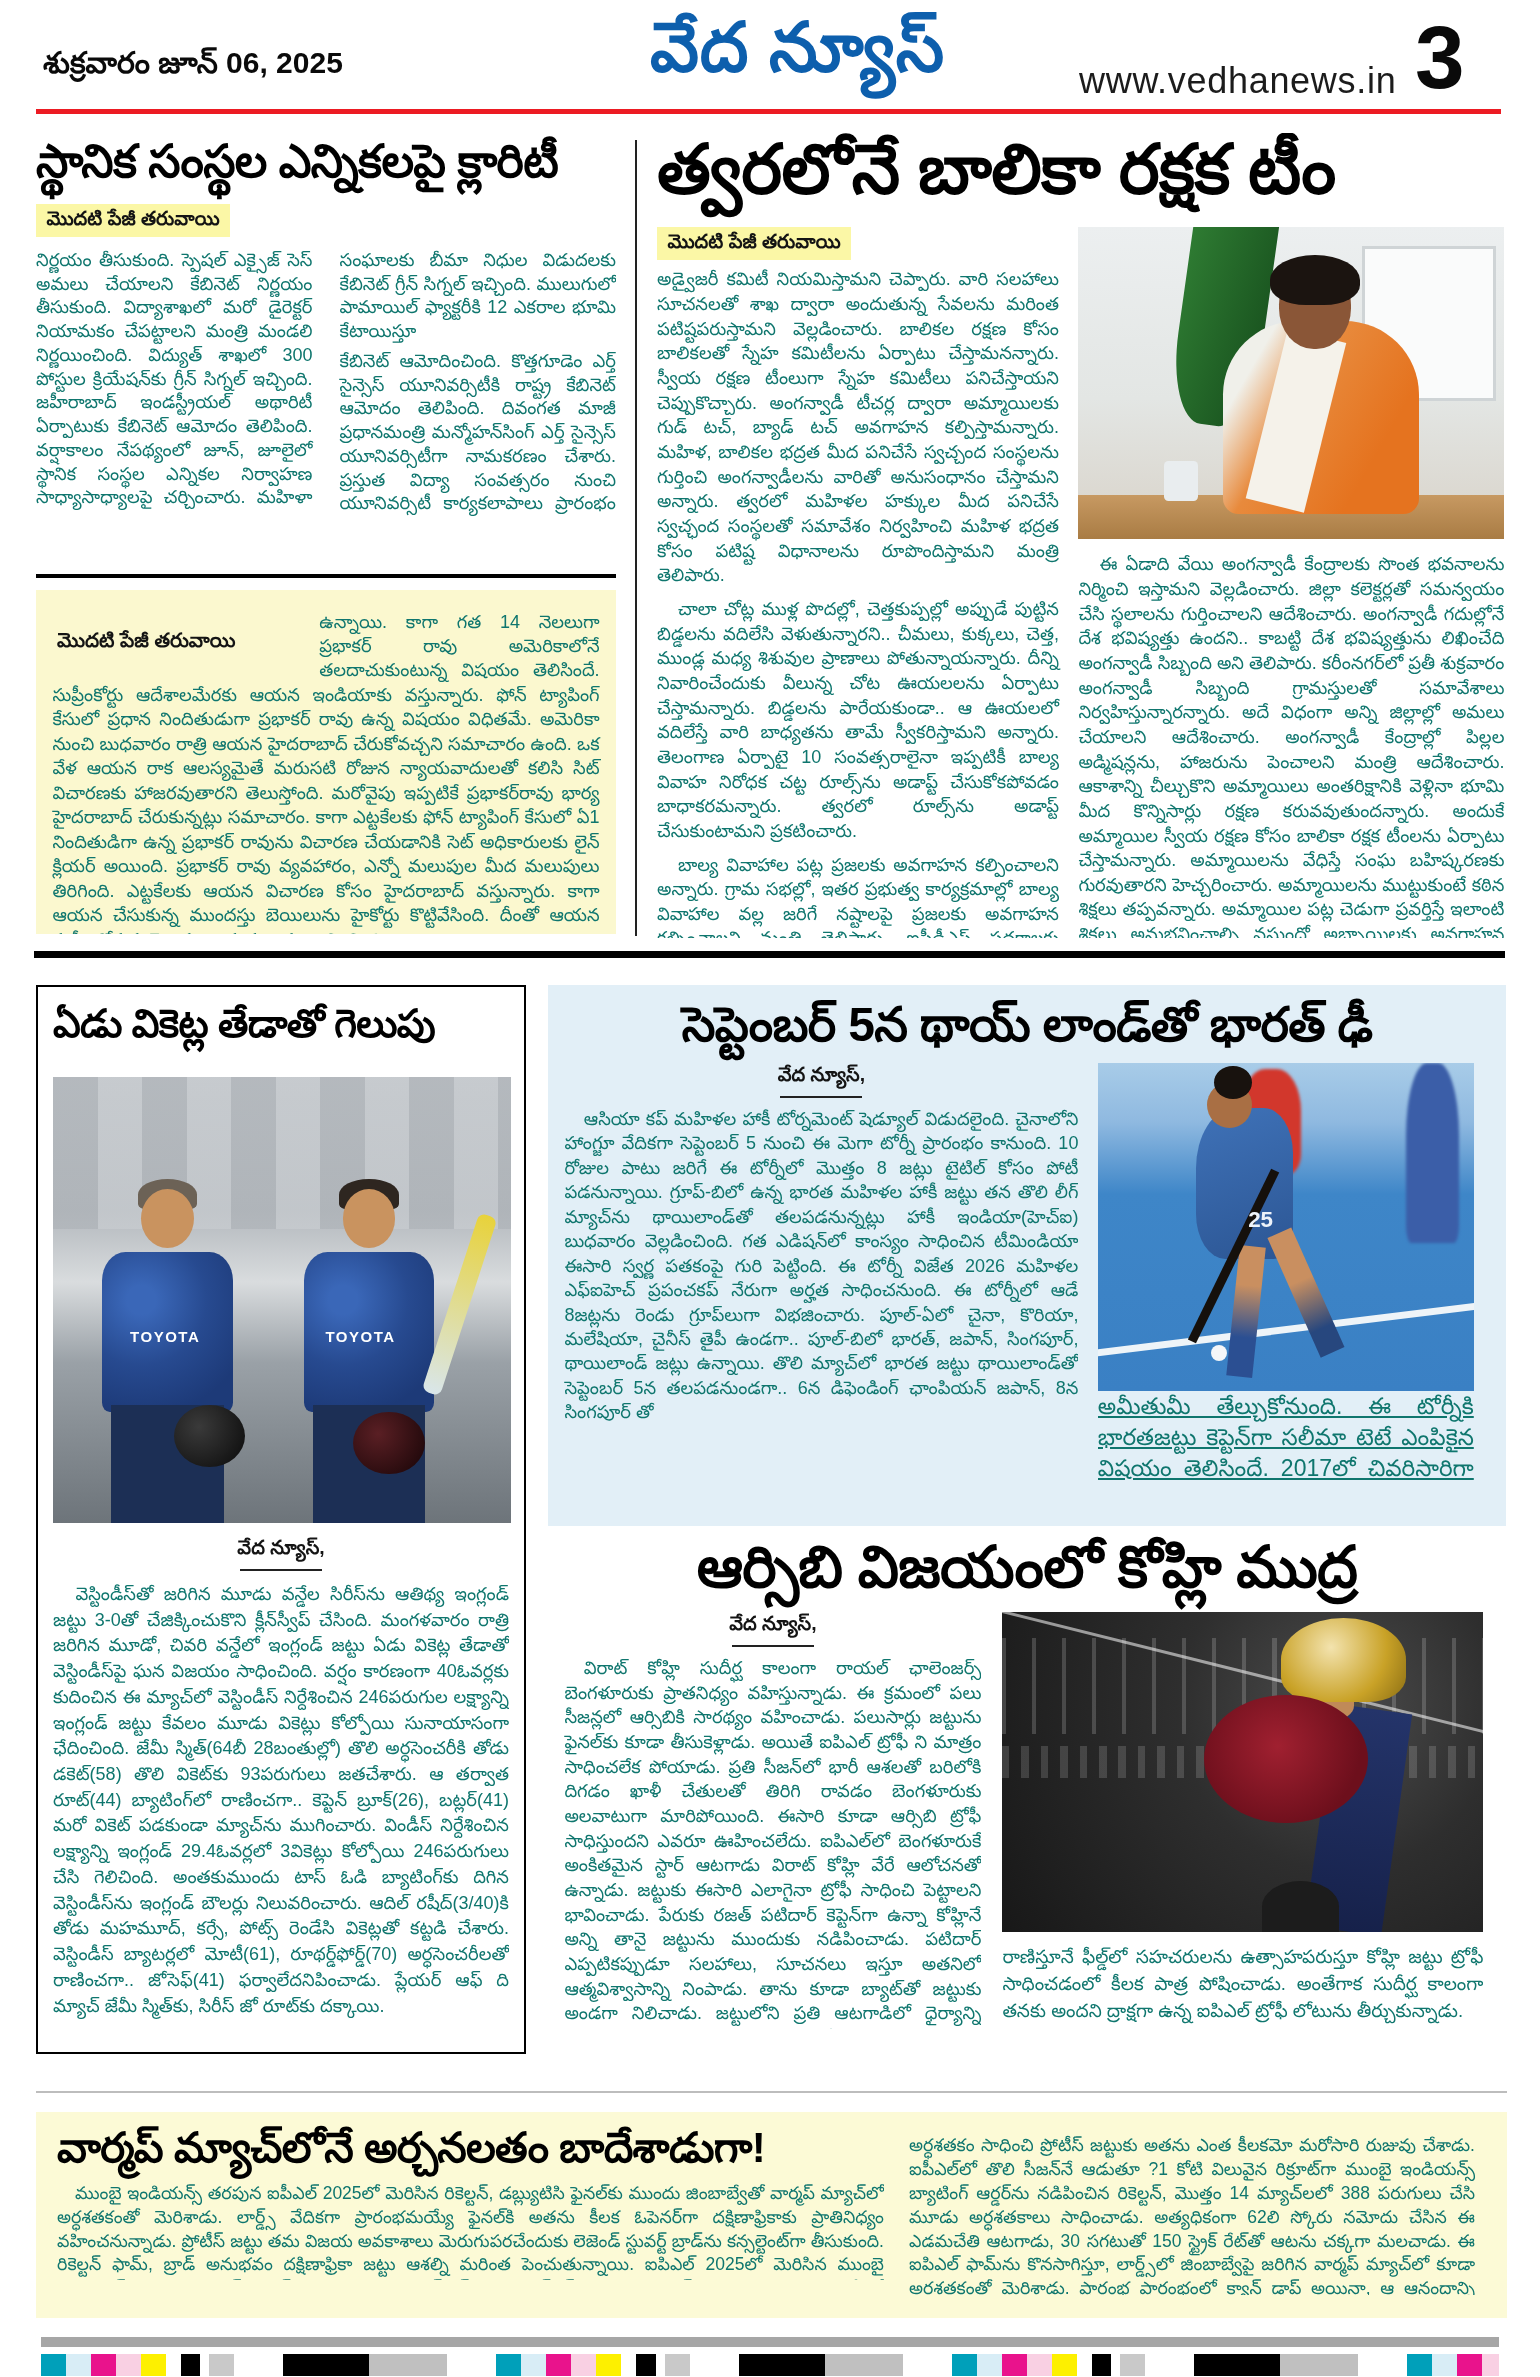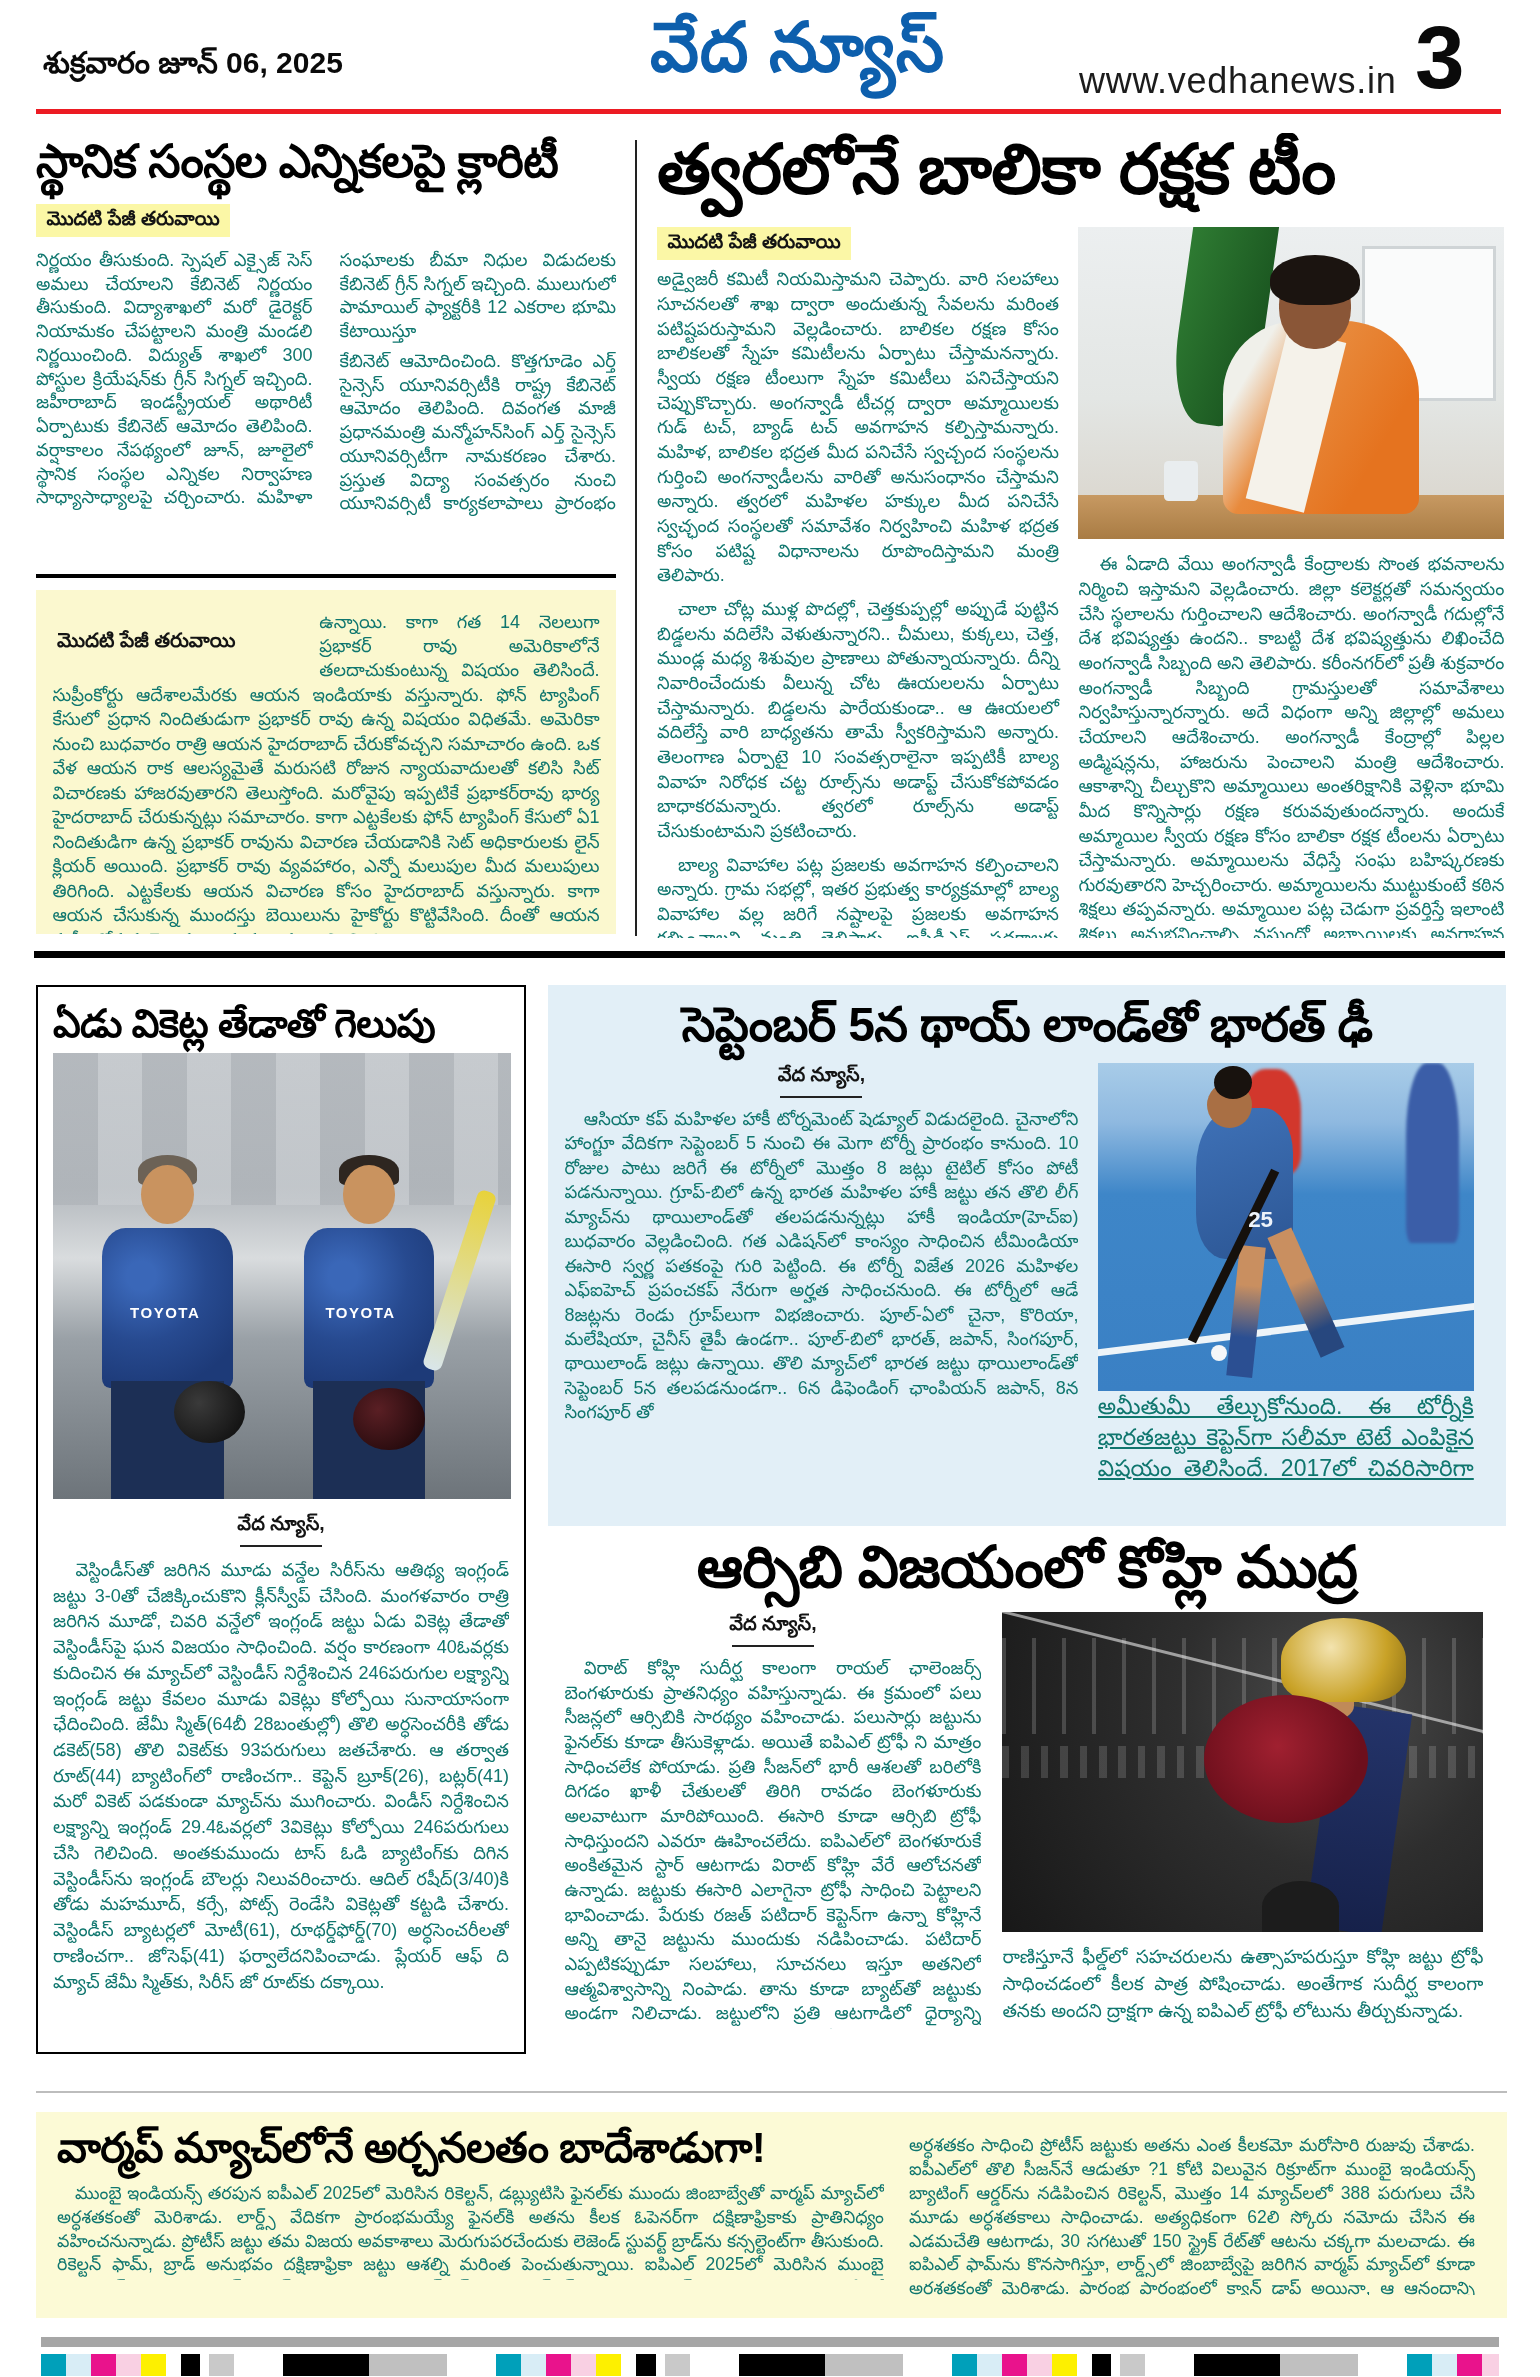--- a/index.html
+++ b/index.html
@@ -151,21 +151,21 @@
       </div>
     </div>
   </div>
 
   <div class="abs hrule" style="left:34px;top:951px;width:1471px;height:6.7px;"></div>
 
   <div class="abs bordered" style="left:36px;top:985px;width:490px;height:1069px;padding:12px 15px;overflow:hidden;background:#fff;">
     <div class="headline" style="font-size:39px;line-height:1.28;">
       <div>ఏడు వికెట్ల తేడాతో గెలుపు</div>
     </div>
-    <div class="photo ph-england" style="width:458px;height:446px;margin-top:4px;">
+    <div class="photo ph-england" style="width:458px;height:446px;margin-top:28px;">
       <div class="stand"></div>
       <div class="p" style="left:8%;">
         <div class="hair"></div>
           <div class="head"></div>
           <div class="shirt"></div>
           <div class="trouser"></div>
         <div class="helmet" style="left:54%;top:66%;"></div>
         <div class="jersey-logo" style="left:26%;top:44%;">TOYOTA</div>
       </div>
       <div class="p" style="left:52%;">

